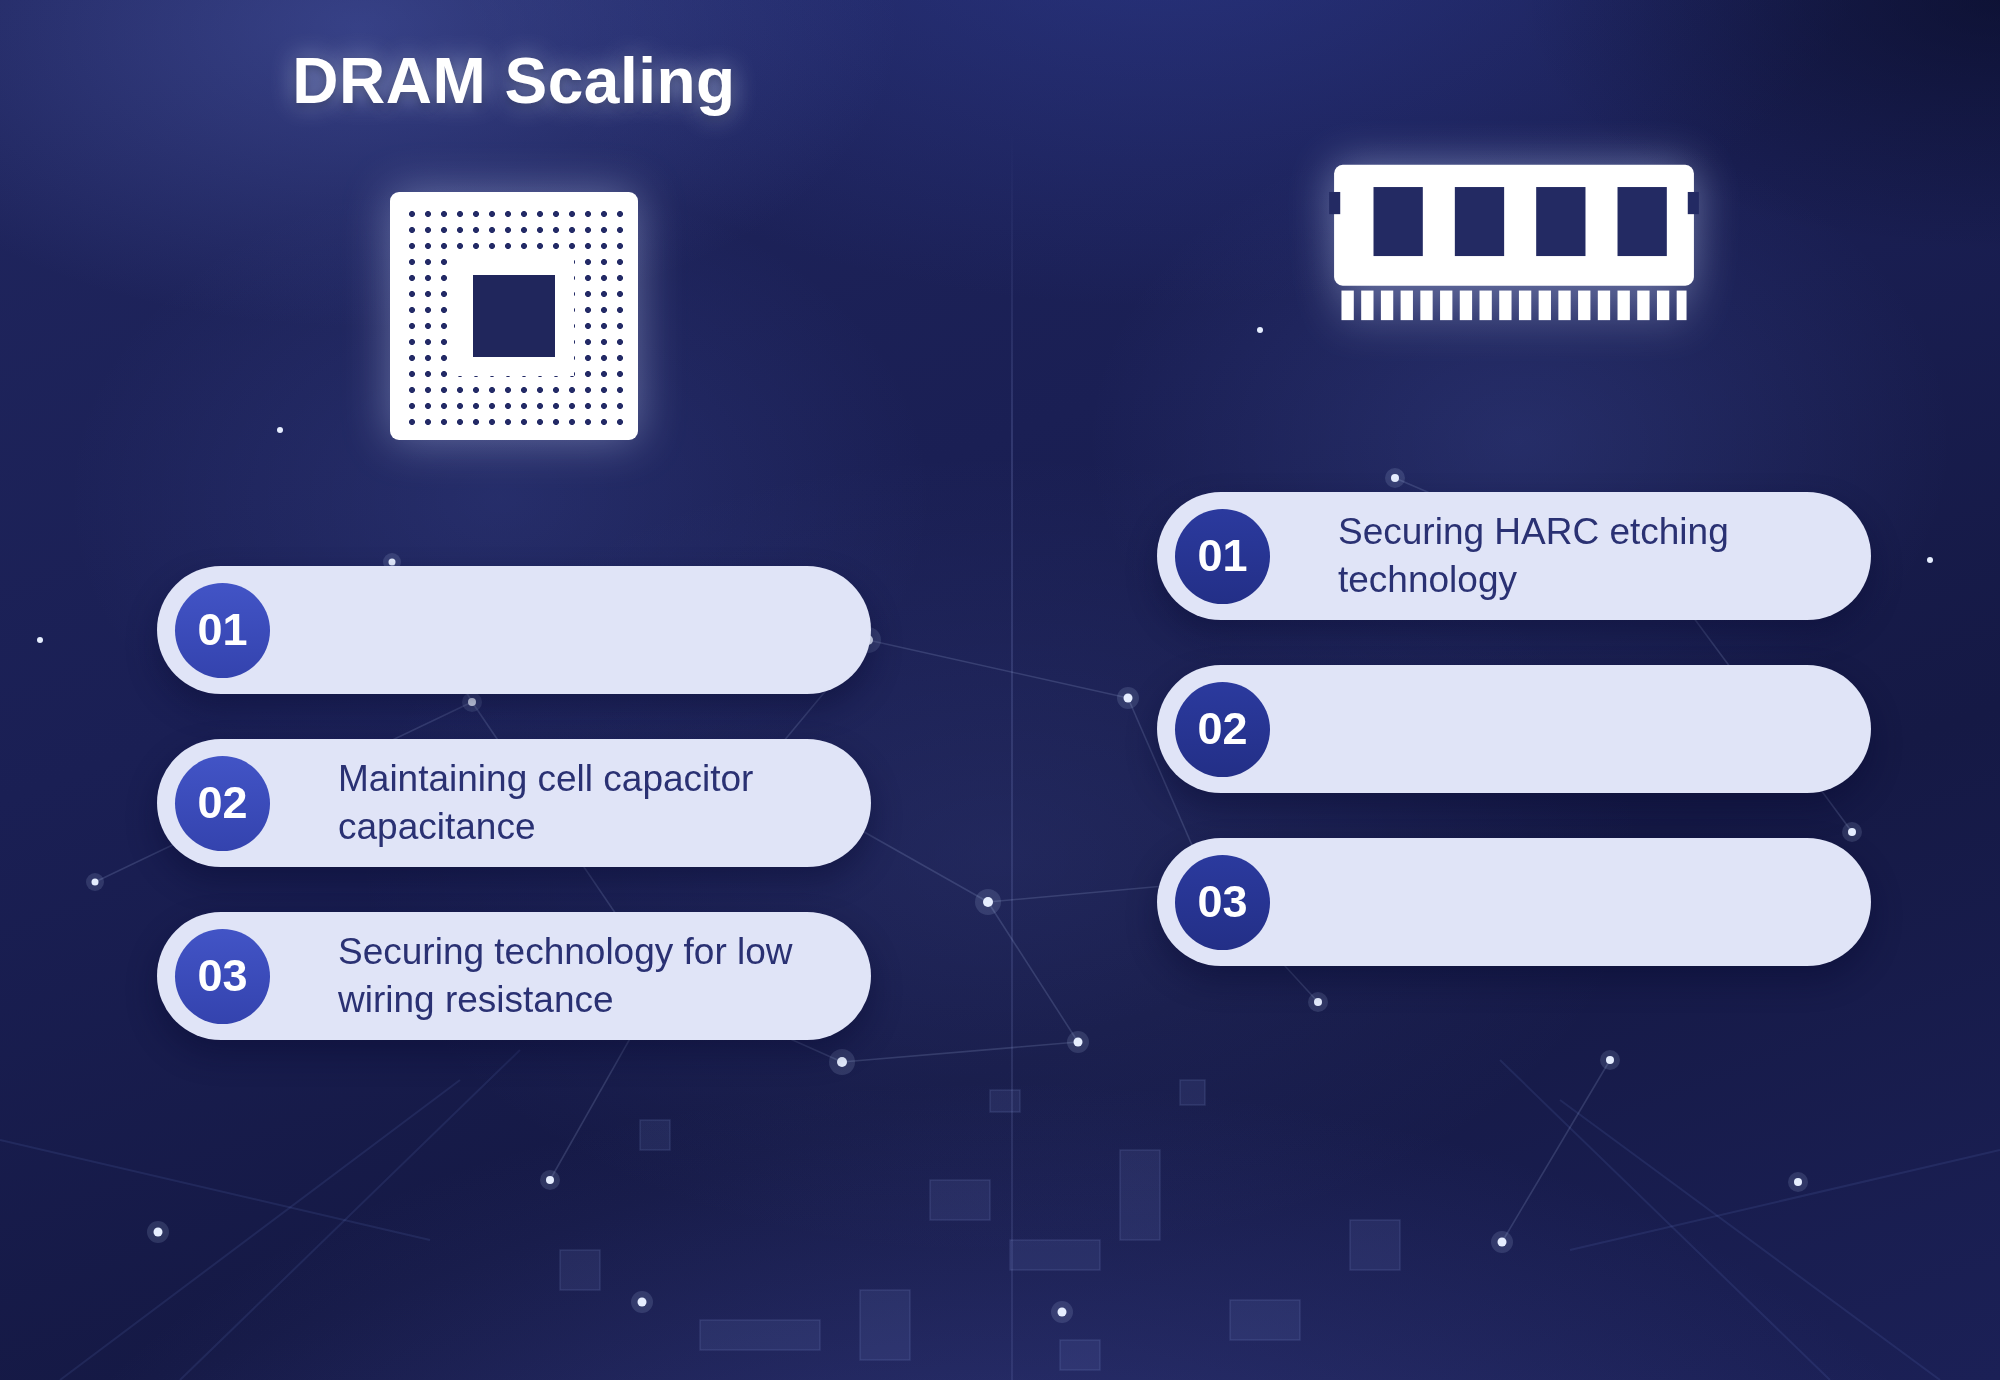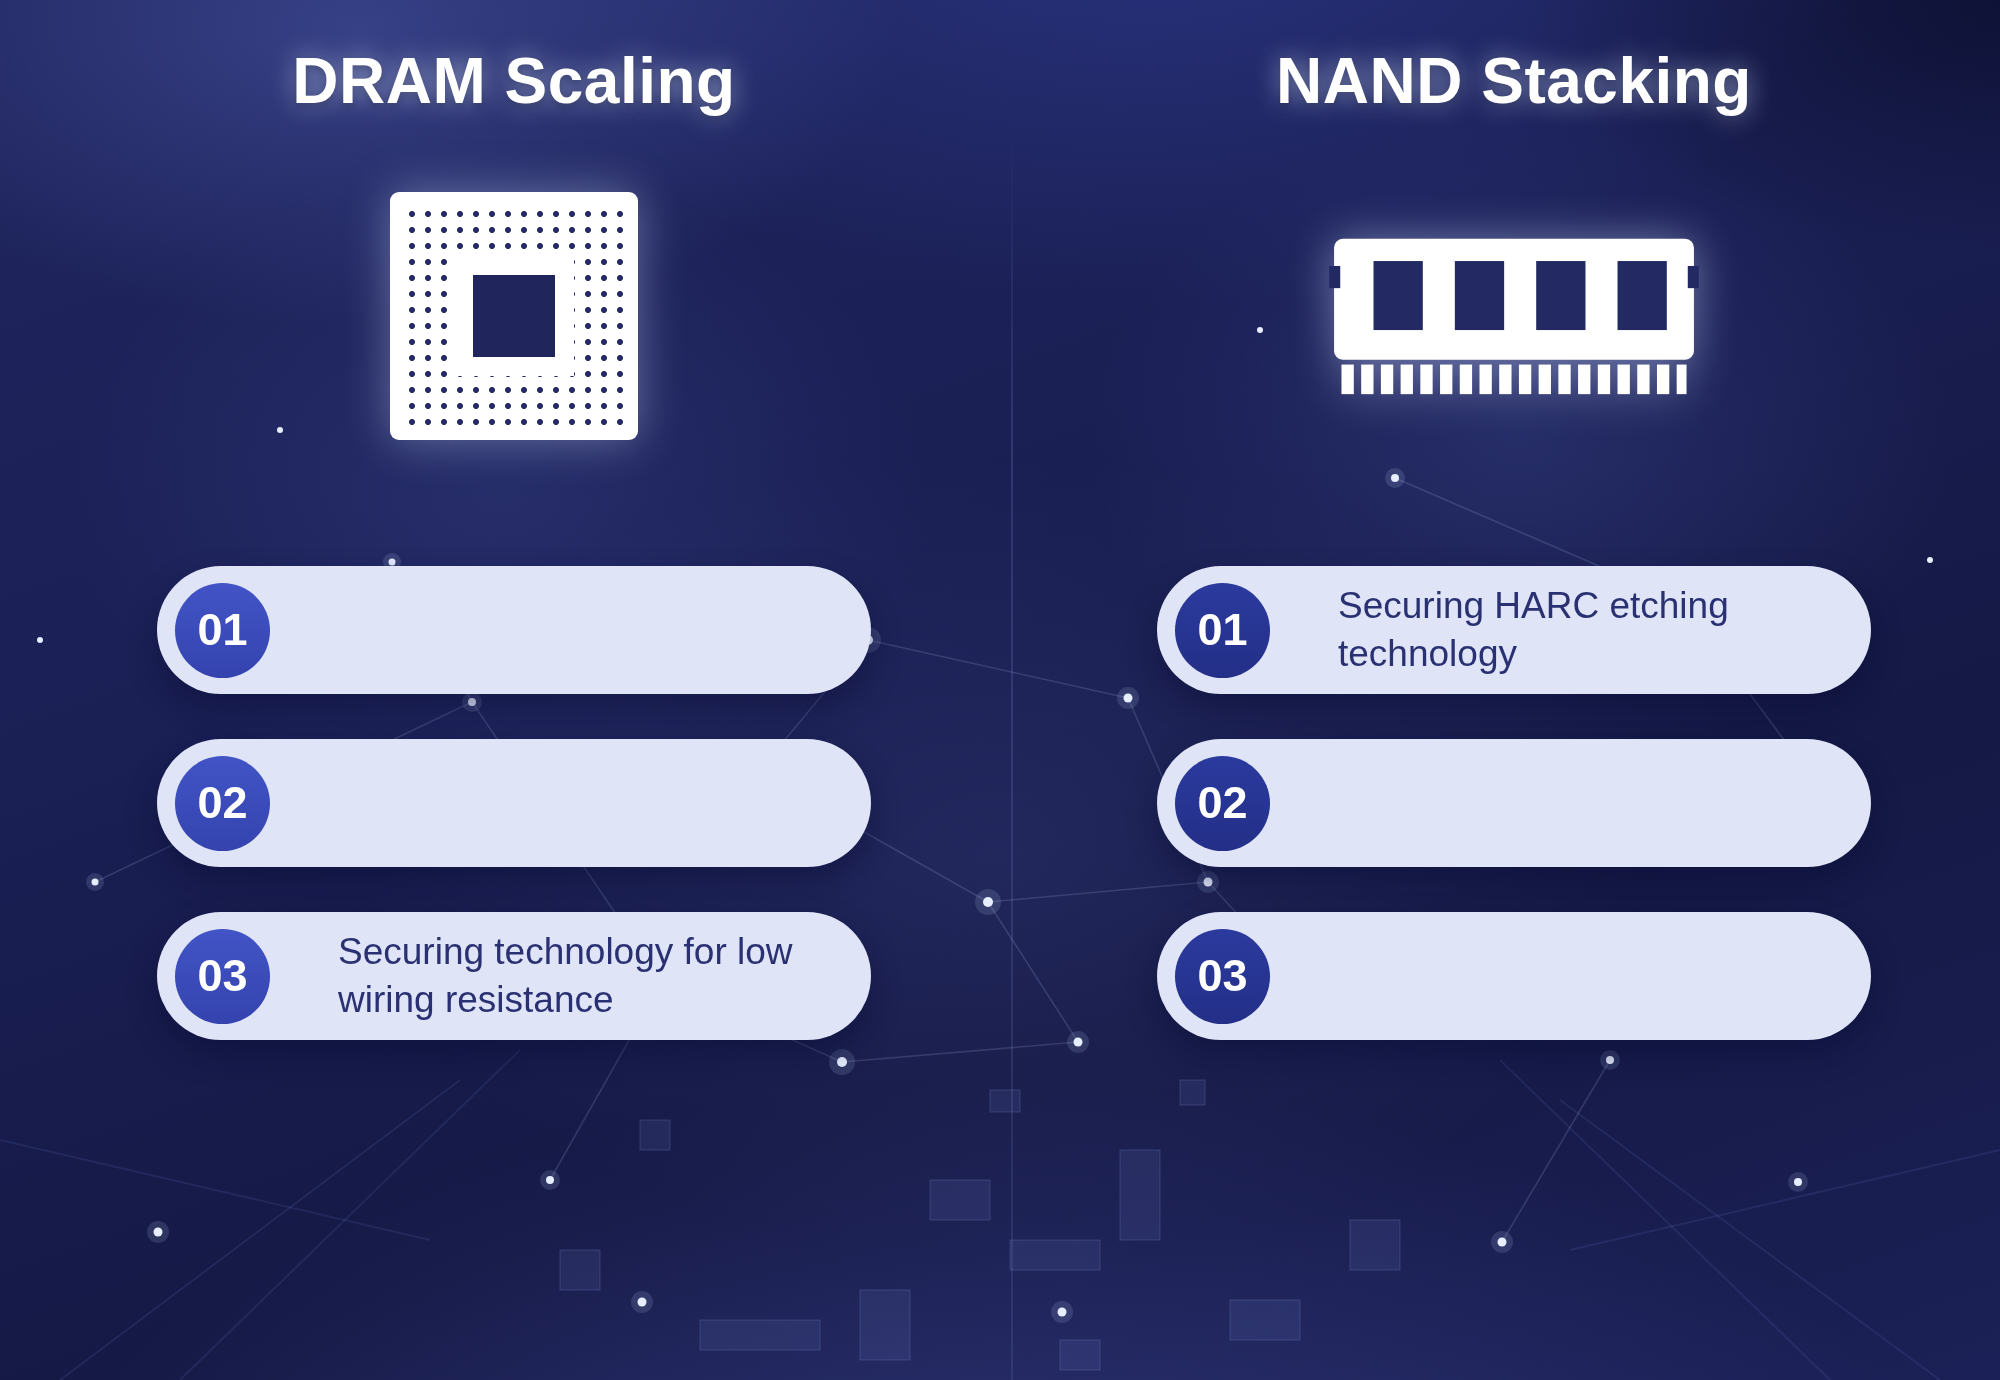--- a/index.html
+++ b/index.html
@@ -213,30 +213,30 @@
             <div class="chip-core"></div>
           </div>
         </div>
 
         <div class="items">
           <div class="pill">
             <div class="badge">01</div>
           </div>
           <div class="pill">
             <div class="badge">02</div>
+            <div class="pill-text">Maintaining cell capacitor capacitance</div>
           </div>
           <div class="pill">
             <div class="badge">03</div>
             <div class="pill-text">Securing technology for low wiring resistance</div>
           </div>
         </div>
       </section>
 
       <section class="column col-1">
-        <h2 class="column-heading">NAND Stacking</h2>
 
         <div class="icon-area">
           <svg class="ram-icon" width="370" height="175" viewBox="0 0 300 142">
             <rect x="4" y="8" width="292" height="98" rx="7" fill="#ffffff"></rect>
             <rect x="0" y="30" width="9" height="18" fill="#232a63"></rect>
             <rect x="291" y="30" width="9" height="18" fill="#232a63"></rect>
             <rect x="36" y="26" width="40" height="56" fill="#232a63"></rect>
             <rect x="102" y="26" width="40" height="56" fill="#232a63"></rect>
             <rect x="168" y="26" width="40" height="56" fill="#232a63"></rect>
             <rect x="234" y="26" width="40" height="56" fill="#232a63"></rect>

